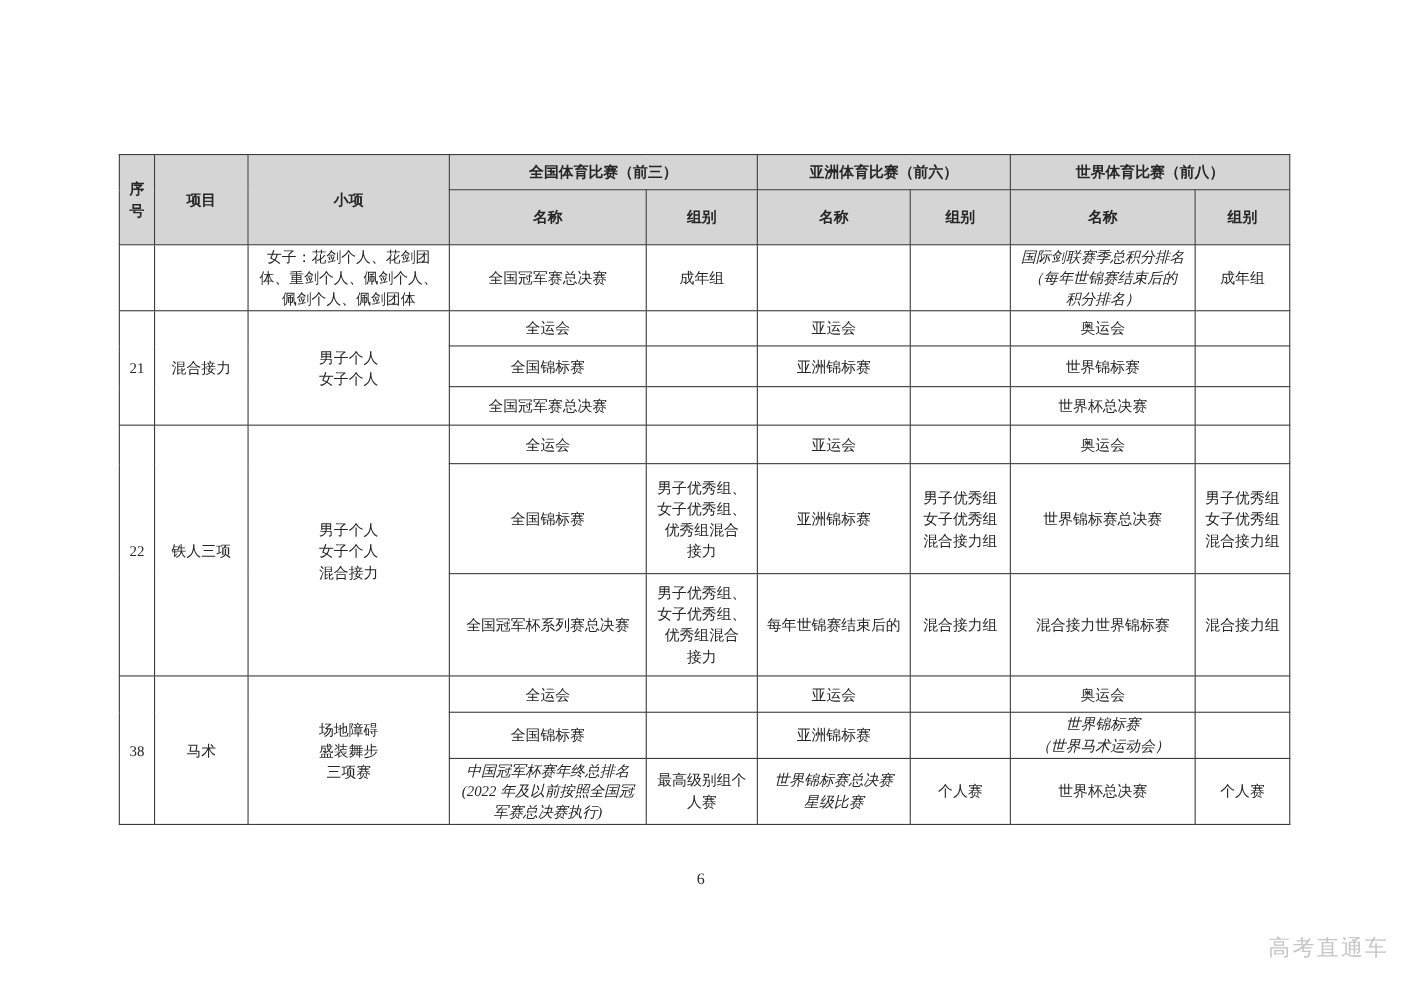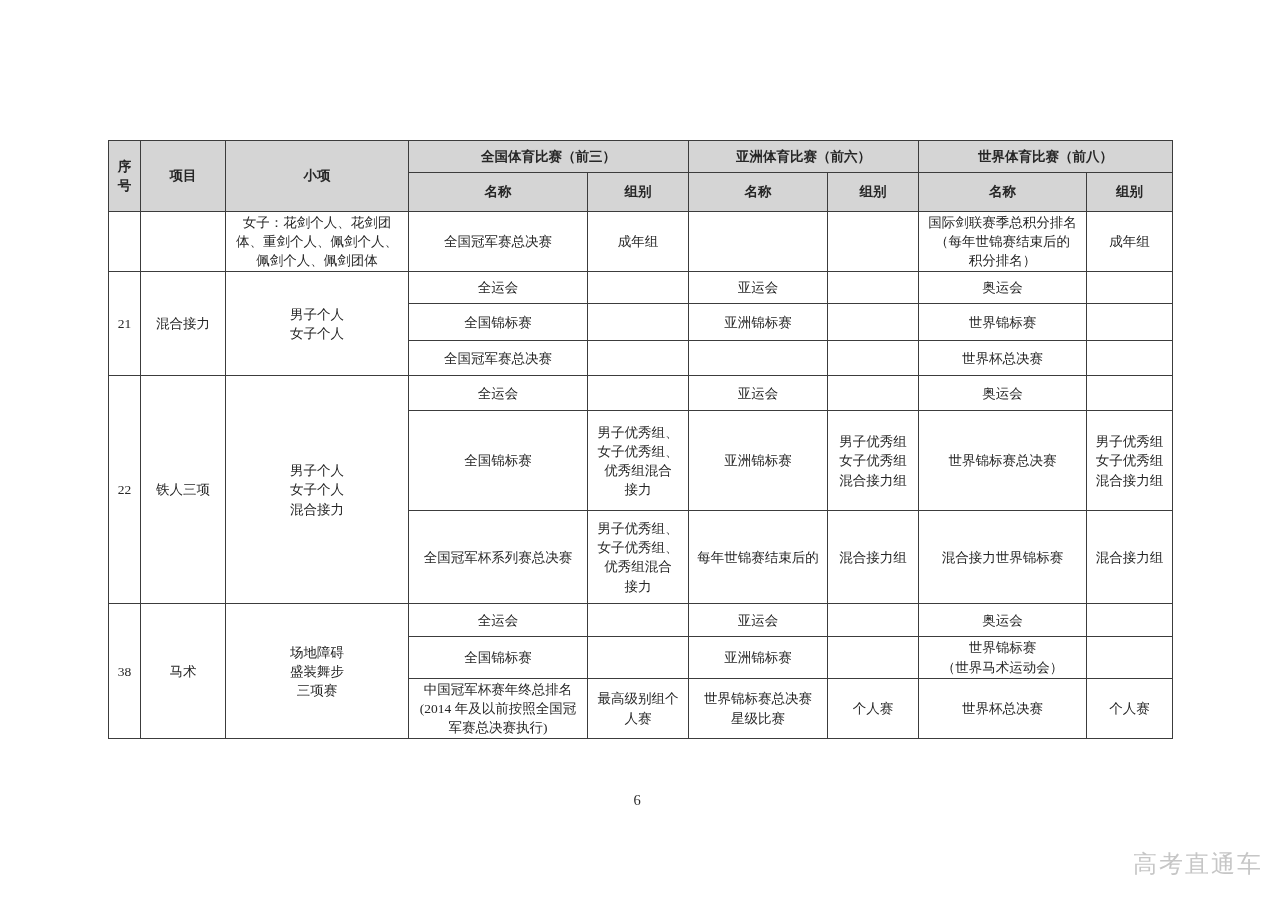--- a/index.html
+++ b/index.html
@@ -42,35 +42,35 @@
   table.main thead th {
     background: #d5d5d5;
     font-weight: bold;
   }
   td.left {
     text-align: left;
     padding-left: 6px;
     padding-right: 4px;
   }
   td.spread { line-height: 1.8; }
-  td.tight  { line-height: 1.33; }
+  td.tight  { line-height: 1.33; font-style: italic; }
   .pageno {
     position: absolute;
     left: 0;
     right: 6px;
     top: 792px;
     text-align: center;
     font-size: 14.5px;
     color: #2b2b2b;
   }
   .watermark {
     position: absolute;
     right: 17px;
     top: 848px;
-    font-size: 24px;
+    font-size: 20px;
     letter-spacing: 2px;
     color: #c6c6c6;
     font-family: Liberation Serif, serif;
   }
 </style>
 </head>
 <body>
 
 <div class="sheet">
 
@@ -89,21 +89,21 @@
     <thead>
       <tr style="height:32px">
         <th rowspan="2">序
 号</th>
         <th rowspan="2">项目</th>
         <th rowspan="2">小项</th>
         <th colspan="2">全国体育比赛（前三）</th>
         <th colspan="2">亚洲体育比赛（前六）</th>
         <th colspan="2">世界体育比赛（前八）</th>
       </tr>
-      <tr style="height:39px">
+      <tr style="height:50px">
         <th>名称</th>
         <th>组别</th>
         <th>名称</th>
         <th>组别</th>
         <th>名称</th>
         <th>组别</th>
       </tr>
     </thead>
     <tbody>
 
@@ -207,21 +207,21 @@
         <td>全国锦标赛</td>
         <td></td>
         <td>亚洲锦标赛</td>
         <td></td>
         <td class="tight">世界锦标赛
 （世界马术运动会）</td>
         <td></td>
       </tr>
       <tr style="height:56px">
         <td class="tight">中国冠军杯赛年终总排名
-(2014 年及以前按照全国冠
+(2022 年及以前按照全国冠
 军赛总决赛执行)</td>
         <td>最高级别组个
 人赛</td>
         <td class="tight">世界锦标赛总决赛
 星级比赛</td>
         <td>个人赛</td>
         <td>世界杯总决赛</td>
         <td>个人赛</td>
       </tr>
     </tbody>

